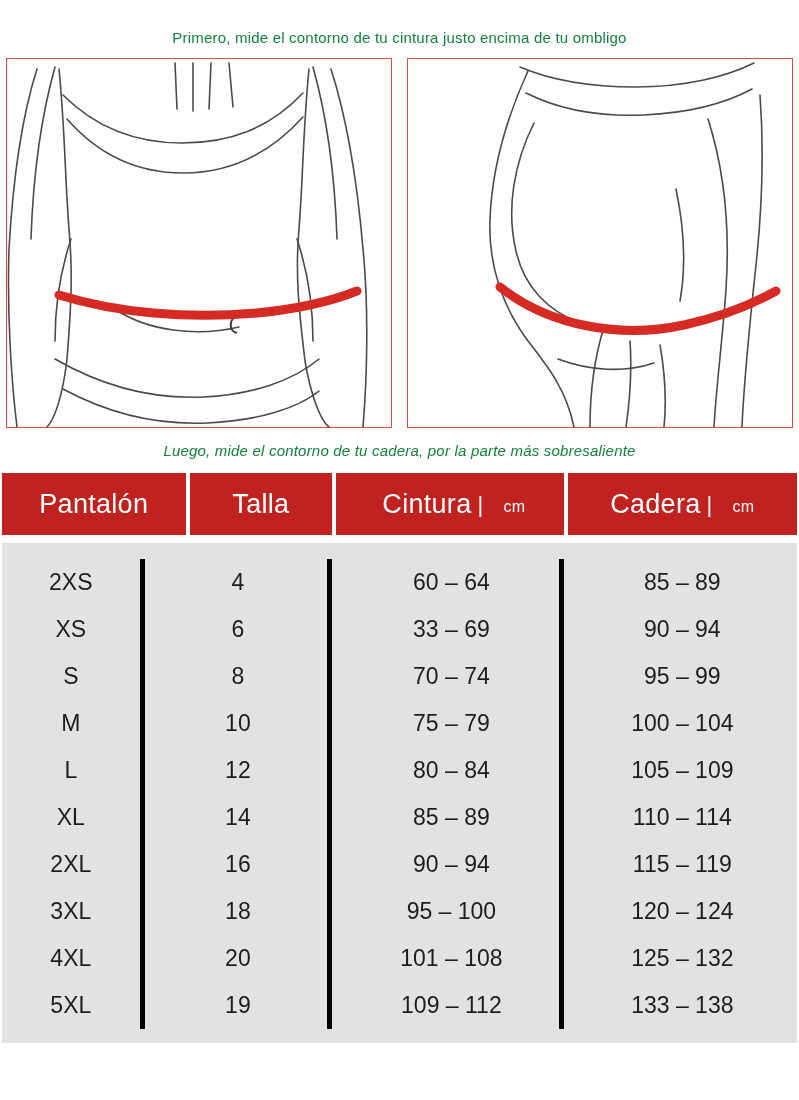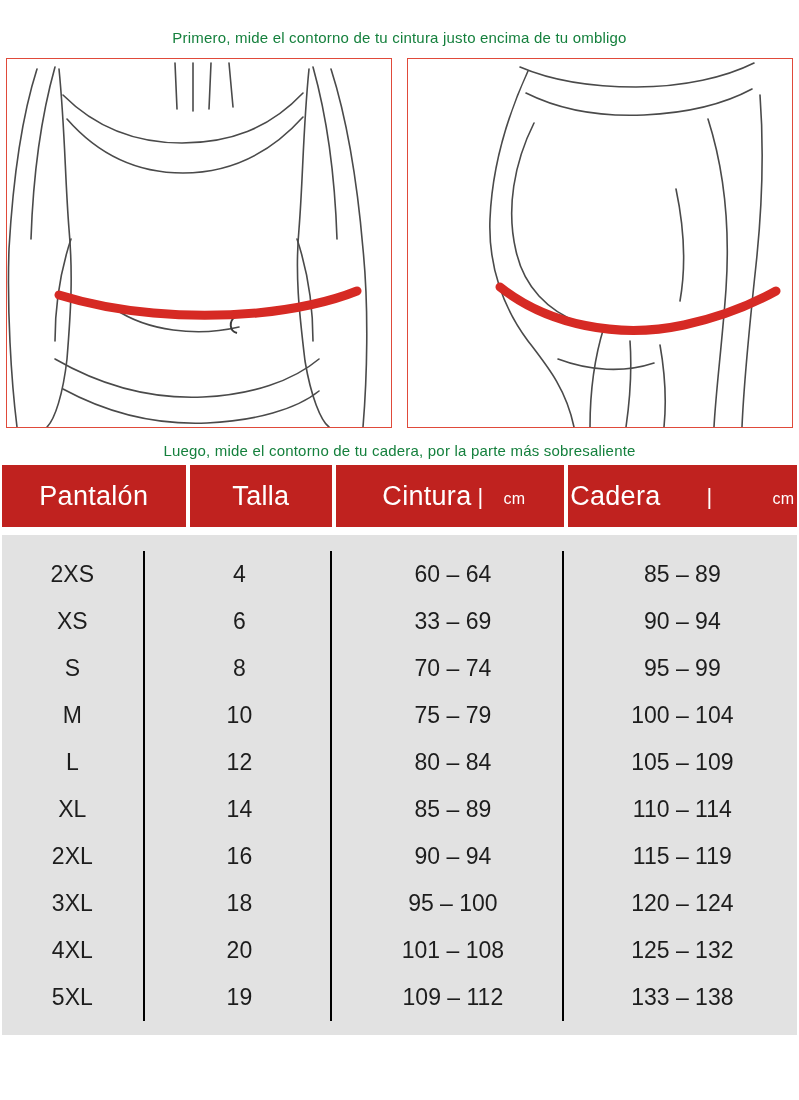--- a/index.html
+++ b/index.html
@@ -26,21 +26,22 @@
     font-size: 15px;
     color: #15803d;
     letter-spacing: 0.2px;
   }
   .instruction-top {
     padding-top: 29px;
     padding-bottom: 12px;
   }
   .instruction-mid {
     padding-top: 14px;
-    padding-bottom: 6px;
+    padding-bottom: 14px;
+    font-style: italic;
   }
   .figures {
     display: flex;
     justify-content: space-between;
     padding: 0 6px;
     box-sizing: border-box;
     width: 799px;
   }
   .figure-box {
     width: 386px;
@@ -87,21 +88,21 @@
   }
   .head-cell .sep {
     font-size: 22px;
     margin: 0 2px 0 6px;
     position: relative;
     top: 1px;
   }
   .c1 { width: 143px; }
   .c2 { width: 184px; }
   .c3 { width: 228px; padding-left: 8px; }
-  .c4 { width: 230px; gap: 40px; }
+  .c4 { width: 230px; }
 
   .body-wrap {
     background: #e2e2e2;
     margin: 8px 2px 0 2px;
     padding: 16px 0 14px 0;
     box-sizing: border-box;
     width: 795px;
     flex: 1;
   }
   .body-row {
@@ -113,21 +114,21 @@
   .body-cell {
     display: flex;
     align-items: center;
     justify-content: center;
     font-size: 23px;
     color: #1d1d1d;
     height: 47px;
     box-sizing: border-box;
   }
   .divider-col {
-    border-right: 2px solid #000000;
+    border-right: 5px solid #000000;
   }
 </style>
 </head>
 <body>
 
 <div class="page">
 
   <div class="instruction instruction-top">Primero, mide el contorno de tu cintura justo encima de tu ombligo</div>
 
   <div class="figures">

